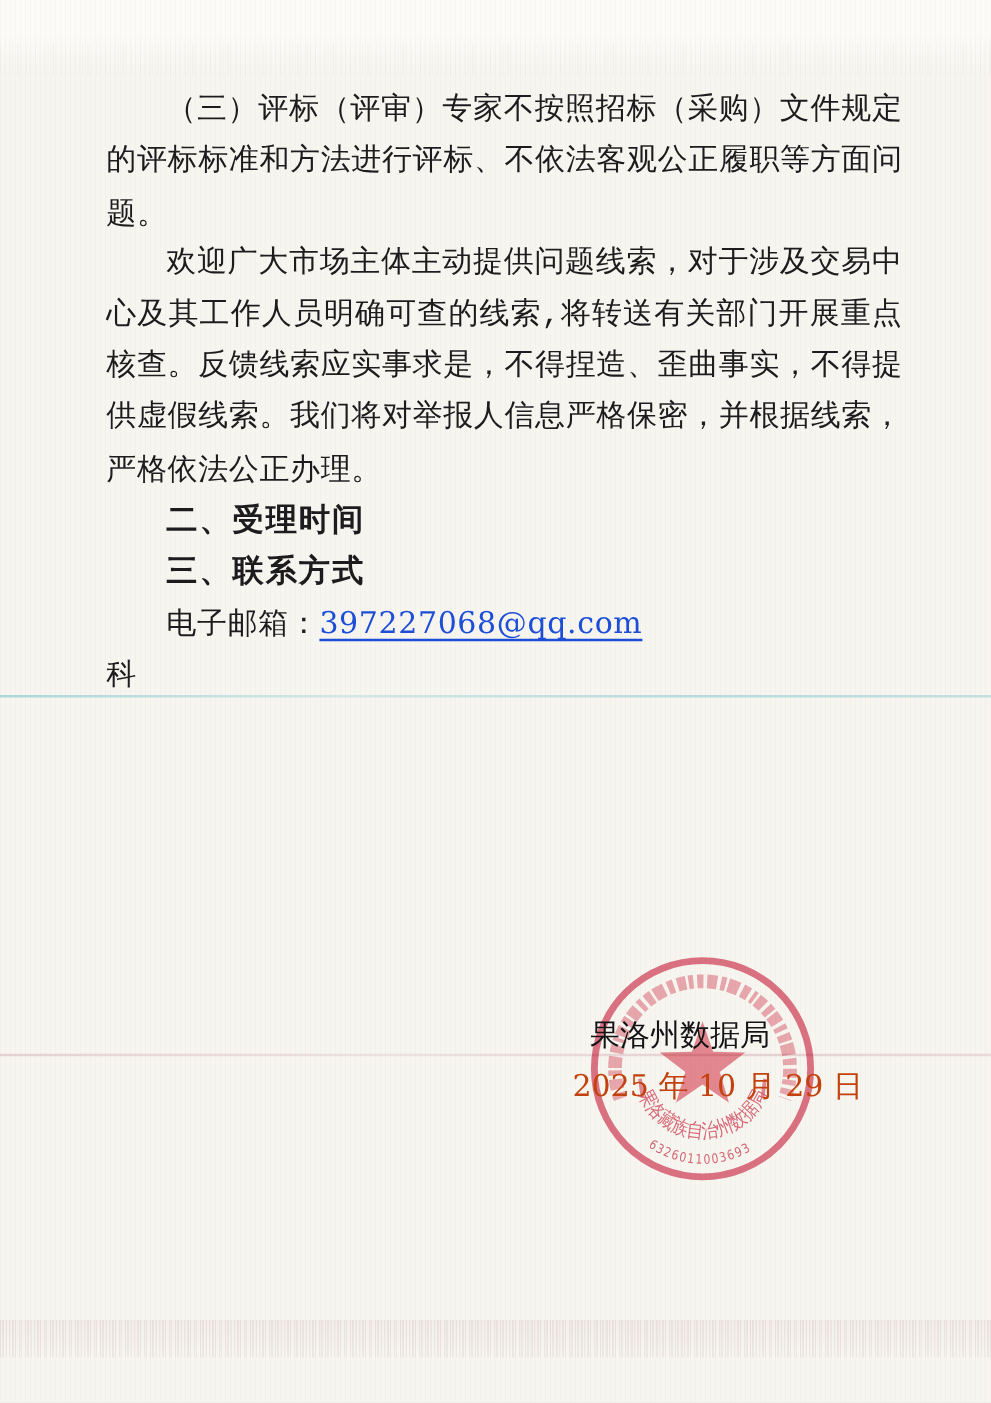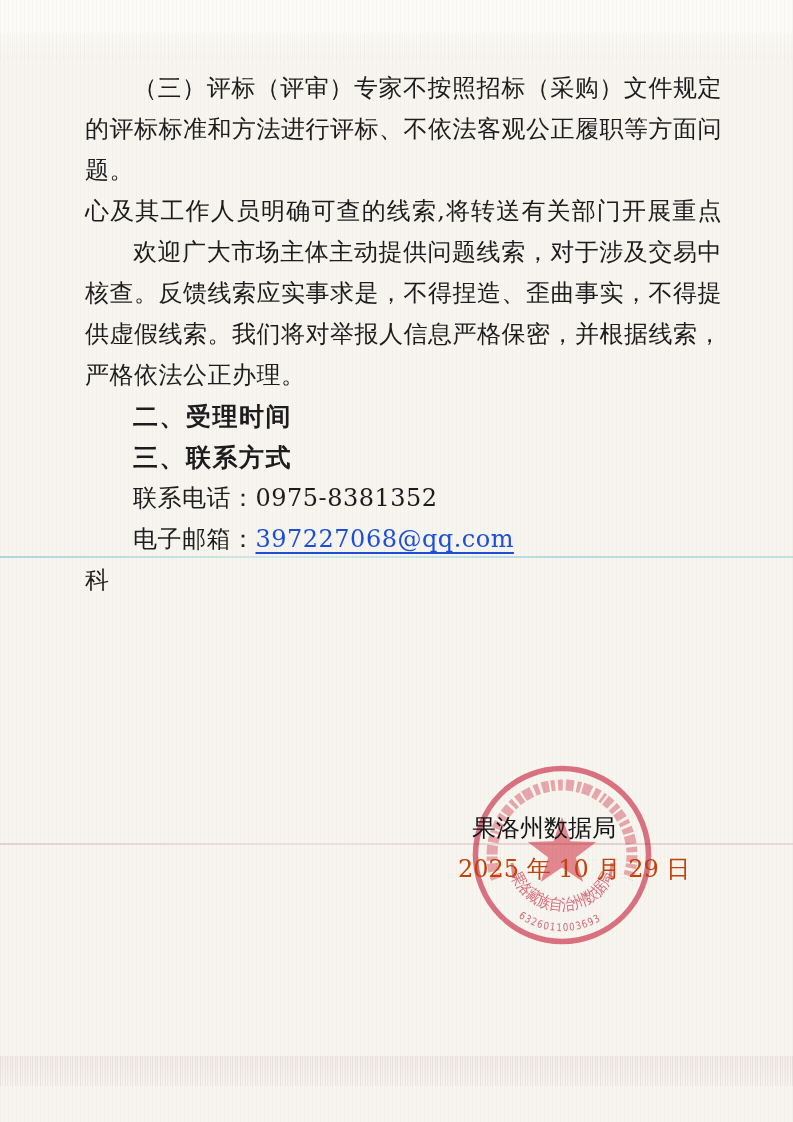--- a/index.html
+++ b/index.html
@@ -15,21 +15,21 @@
     background:
       repeating-linear-gradient(90deg, rgba(160,150,128,0.05) 0 1px, rgba(0,0,0,0) 1px 4px),
       linear-gradient(180deg, rgba(255,255,255,0.6) 0 28px, rgba(0,0,0,0) 60px);
   }
   .textblock{
     position:absolute; left:85px; top:68px; width:637px;
     font-size:24px; line-height:41px; letter-spacing:0.5px;
   }
   .ln{min-height:41px;}
   .indent{text-indent:48px;}
-  .just{text-align:justify; text-align-last:justify;}
+  .just{text-align:justify; text-align-last:justify;font-family:Liberation Mono, monospace;}
   .heading{
     font-family:Liberation Serif, serif;
     font-weight:bold; font-size:25px; letter-spacing:1.5px;
   }
   .times .gap{display:inline-block; width:90px;}
   .email{
     color:#1d4ed8; text-decoration:underline;
     text-underline-offset:5px; text-decoration-thickness:1.5px;
   }
   
@@ -69,32 +69,31 @@
 <body>
 
 <div class="page">
 
   <div class="noise-top"></div>
 
   <div class="textblock">
     <div class="ln indent just">（三）评标（评审）专家不按照招标（采购）文件规定</div>
     <div class="ln just">的评标标准和方法进行评标、不依法客观公正履职等方面问</div>
     <div class="ln">题。</div>
+    <div class="ln indent just">欢迎广大市场主体主动提供问题线索，对于涉及交易中</div>
     <div class="ln just">心及其工作人员明确可查的线索,将转送有关部门开展重点</div>
-    <div class="ln indent just">欢迎广大市场主体主动提供问题线索，对于涉及交易中</div>
     <div class="ln just">核查。反馈线索应实事求是，不得捏造、歪曲事实，不得提</div>
     <div class="ln just">供虚假线索。我们将对举报人信息严格保密，并根据线索，</div>
     <div class="ln">严格依法公正办理。</div>
 
     <div class="ln indent heading">二、受理时间</div>
 
 
     <div class="ln indent heading">三、联系方式</div>
 
-    <div class="ln indent">联系电话：0975-8381352</div>
 
     <div class="ln indent">
       <span>电子邮箱：</span><span class="email">397227068@qq.com</span>
     </div>
 
     <div class="ln">科</div>
   </div>
 
   <div class="scanline-blue"></div>
   <div class="scanline-pink"></div>

